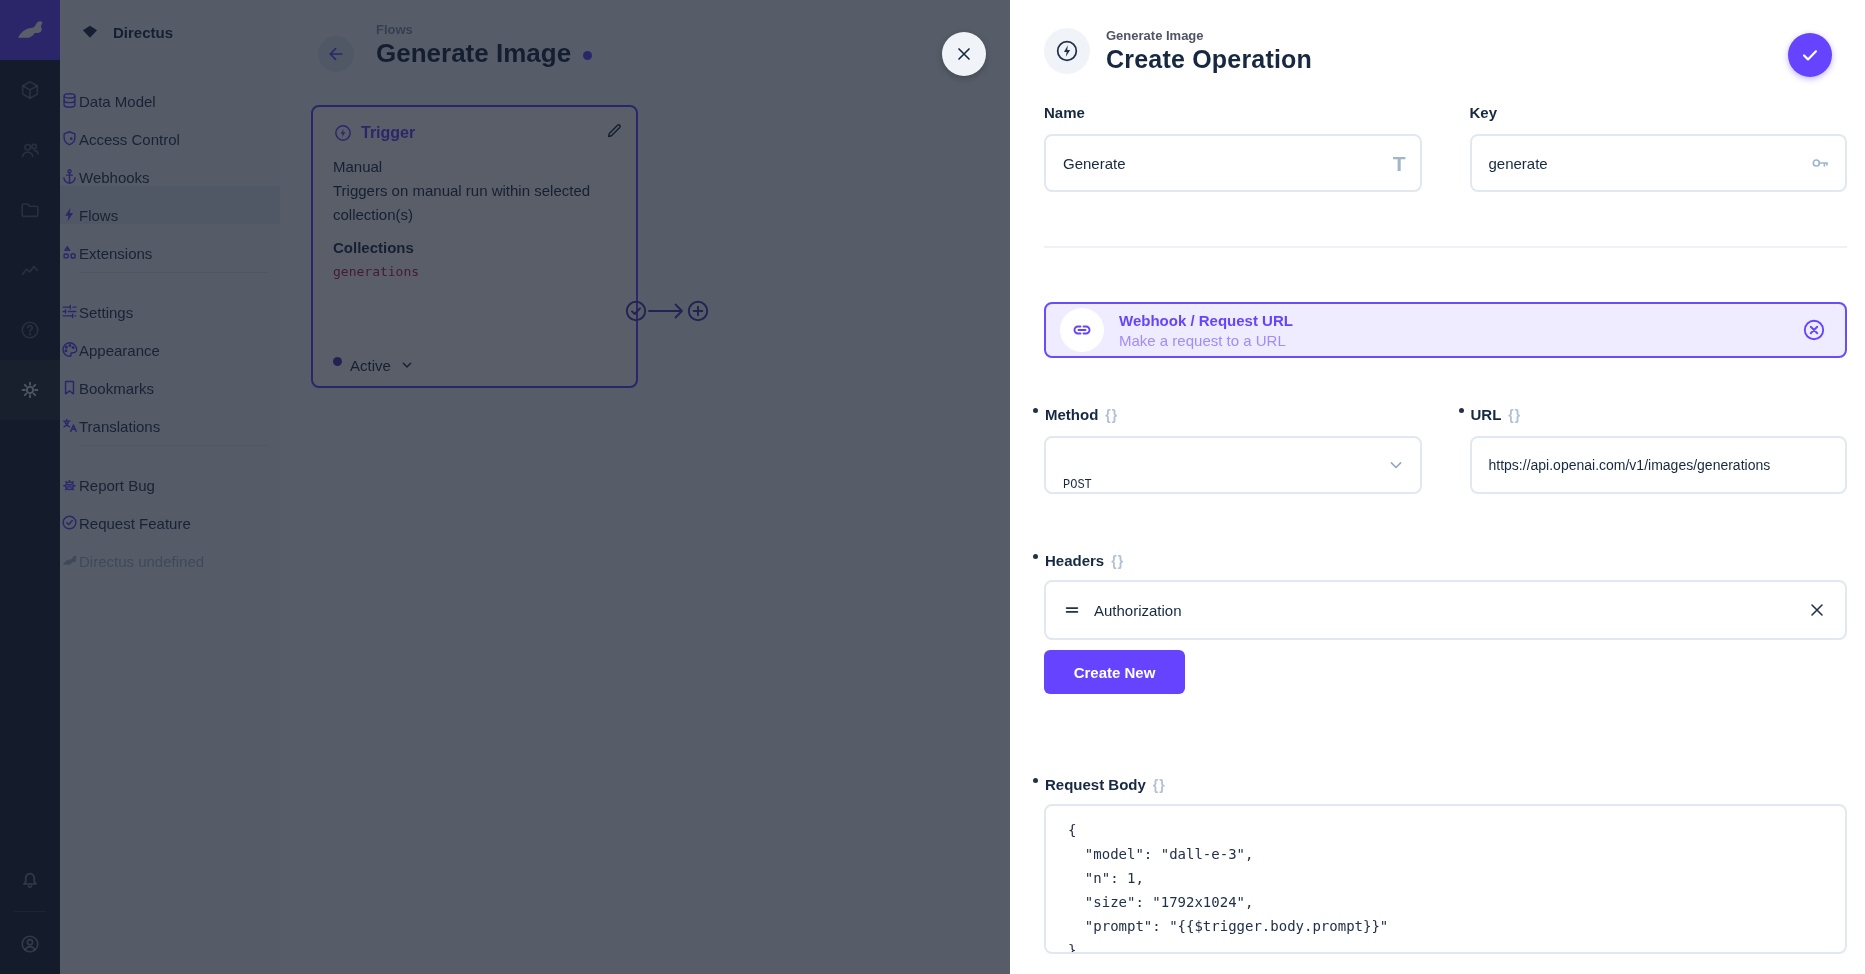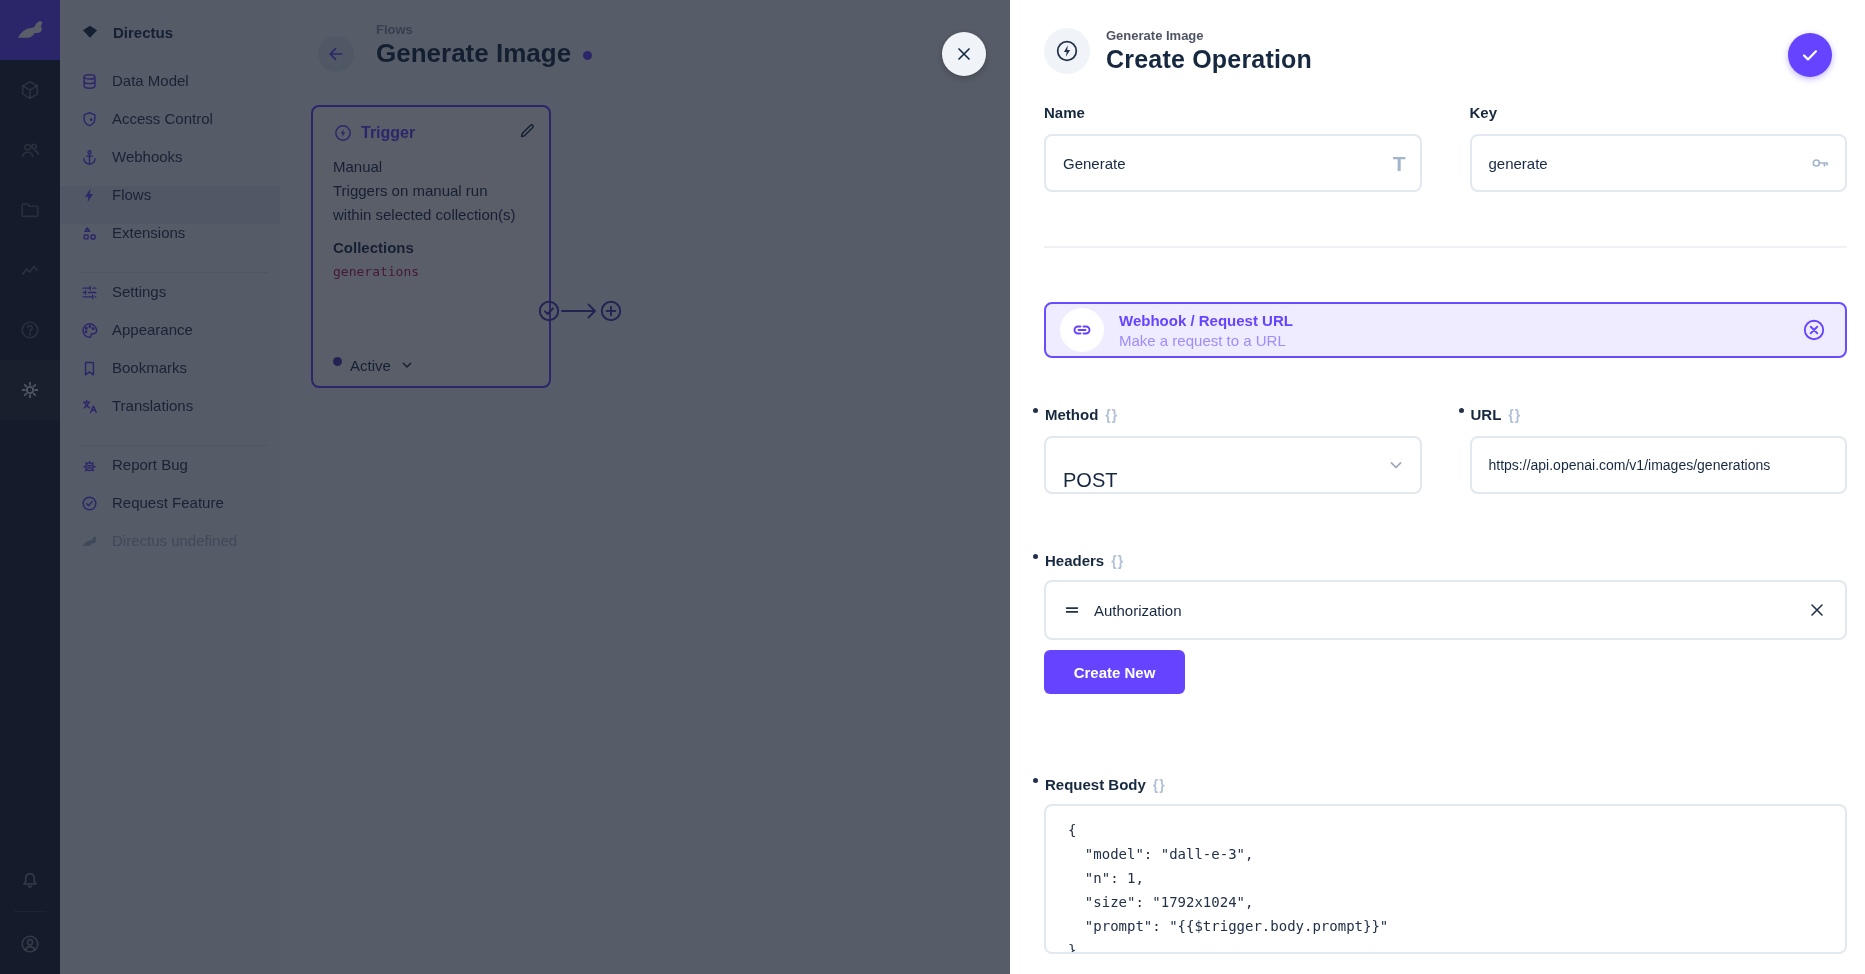--- a/index.html
+++ b/index.html
@@ -22,35 +22,35 @@
   .module-btn.active{color:rgba(255,255,255,.85);background:rgba(255,255,255,.06);}
   .module-bottom{position:absolute;left:0;bottom:0;width:60px;}
   .module-divider{height:1px;background:rgba(255,255,255,.12);margin:2px 14px;}
   .module-btn.dim{color:rgba(255,255,255,.45);}
 
   
   .nav{position:absolute;left:60px;top:0;width:220px;height:974px;background:var(--bg-subdued);z-index:1;}
   .nav-header{height:64px;display:flex;align-items:center;gap:13px;padding:0 0 0 20px;font-size:15px;font-weight:700;color:#21304a;}
   .nav-header .icon{color:#21304a;}
   .nav-group{padding:8px 0;}
-  .nav-item{height:38px;display:flex;align-items:flex-start;gap:13px;padding-left:20px;font-size:15px;font-weight:500;color:#2c3a51;cursor:pointer;}
+  .nav-item{height:38px;display:flex;align-items:flex-end;font-size:15px;font-weight:500;color:#2c3a51;cursor:pointer;}
   .nav-item .icon{color:var(--accent);flex:none;}
   .nav-item.active{background:#e2e9f1;}
   .nav-item.disabled{color:#a9b8cc;}
   .nav-item.disabled .icon{color:#a9b8cc;}
   .nav-divider{height:1px;background:#dde4ec;margin:2px 12px 2px 20px;}
 
   
   .main{position:absolute;left:280px;top:0;width:730px;height:974px;background:#f7fafc;z-index:1;}
   .back-btn{position:absolute;left:38px;top:36px;width:36px;height:36px;border-radius:50%;background:#e4eaf2;color:var(--accent);display:flex;align-items:center;justify-content:center;cursor:pointer;}
   .breadcrumb{position:absolute;left:96px;top:22px;font-size:13px;font-weight:600;color:#8896ab;}
   .page-title{position:absolute;left:96px;top:38px;font-size:26px;font-weight:700;color:var(--ink);display:flex;align-items:center;}
   .title-dot{width:9px;height:9px;border-radius:50%;background:var(--accent);margin-left:12px;margin-top:4px;}
 
-  .trigger-card{position:absolute;left:31px;top:105px;width:240px;height:283px;background:#fff;border:2px solid var(--accent);border-radius:8px;padding:16px 20px;cursor:pointer;}
+  .trigger-card{position:absolute;left:31px;top:105px;width:327px;height:283px;background:#fff;border:2px solid var(--accent);border-radius:8px;padding:16px 20px;cursor:pointer;}
   .card-head{display:flex;align-items:center;gap:8px;color:var(--accent);font-size:16px;font-weight:700;}
   .card-edit{position:absolute;right:12px;top:14px;color:var(--ink);cursor:pointer;}
   .card-body{margin-top:12px;font-size:15px;line-height:24px;color:#22314a;}
   .card-desc{margin-bottom:9px;}
   .card-collections-label{font-weight:600;}
   .card-collections-value{font-family:"DejaVu Sans Mono",monospace;font-size:13px;color:#be185d;}
   .card-status{position:absolute;left:20px;bottom:12px;display:flex;align-items:flex-start;gap:8px;font-size:15px;color:#22314a;cursor:pointer;}
   .status-dot{width:9px;height:9px;border-radius:50%;background:#4c39b3;}
   .card-status .icon{color:#22314a;}
   .connector{position:absolute;left:100%;top:191px;margin-left:-13px;display:flex;align-items:center;color:#4c39b3;}
@@ -87,21 +87,21 @@
   .row-2{top:406px;}
   .hr{position:absolute;left:34px;right:18px;top:246px;border-top:2px solid #eef2f7;}
 
   .banner{position:absolute;left:34px;right:18px;top:302px;height:56px;background:#efecff;border:2px solid #6a4cff;border-radius:8px;display:flex;align-items:center;padding:0 18px 0 14px;gap:15px;cursor:pointer;}
   .banner-icon{width:44px;height:44px;border-radius:50%;background:#fff;color:var(--accent);display:flex;align-items:center;justify-content:center;flex:none;}
   .banner-title{font-size:15px;font-weight:700;color:var(--accent);margin-bottom:3px;}
   .banner-sub{font-size:15px;color:#a18cfa;}
   .banner-x{margin-left:auto;color:var(--accent);cursor:pointer;}
 
   .select{cursor:pointer;}
-  .select .value{padding:0 0 0 17px;font-size:20px;color:var(--ink);}
+  .select .value{padding:0 0 0 17px;font-size:12px;color:var(--ink);font-family:Liberation Mono, monospace;}
   .select .trail{color:#9aa8bc;}
   .url-input input{font-size:14px;padding-right:16px;}
 
   .headers-label{position:absolute;left:34px;top:552px;}
   .headers-row{position:absolute;left:34px;right:18px;top:580px;height:60px;border:2px solid #e2e8f0;border-radius:8px;display:flex;align-items:center;padding:0 18px 0 16px;gap:12px;}
   .headers-row .drag{color:#22314a;cursor:grab;}
   .headers-row .hdr-text{font-size:15px;color:var(--ink);}
   .headers-row .remove{margin-left:auto;color:#22314a;cursor:pointer;}
   .create-btn{position:absolute;left:34px;top:650px;width:141px;height:44px;background:var(--accent);border:0;border-radius:6px;color:#fff;font-size:15px;font-weight:700;font-family:"Liberation Sans",sans-serif;cursor:pointer;}
 

